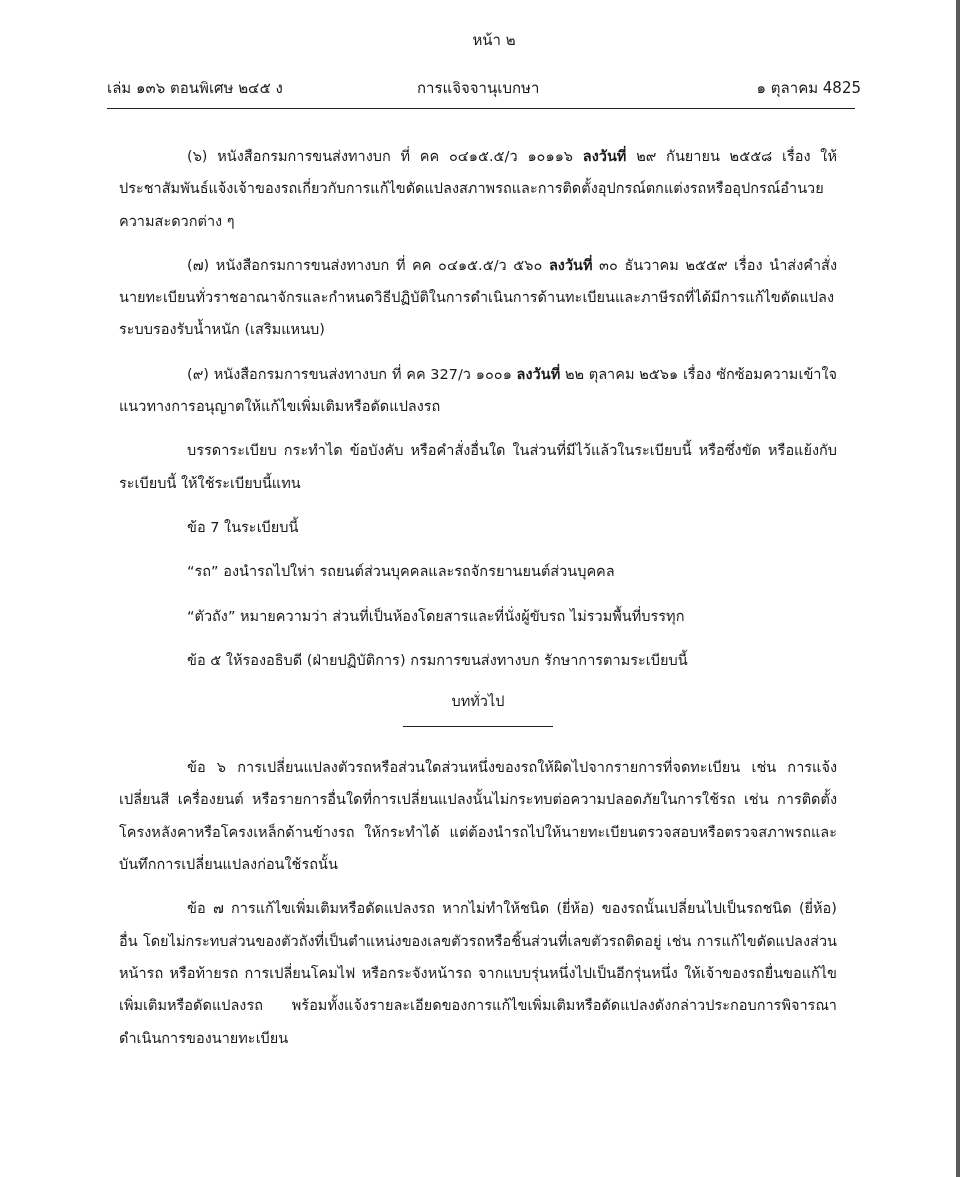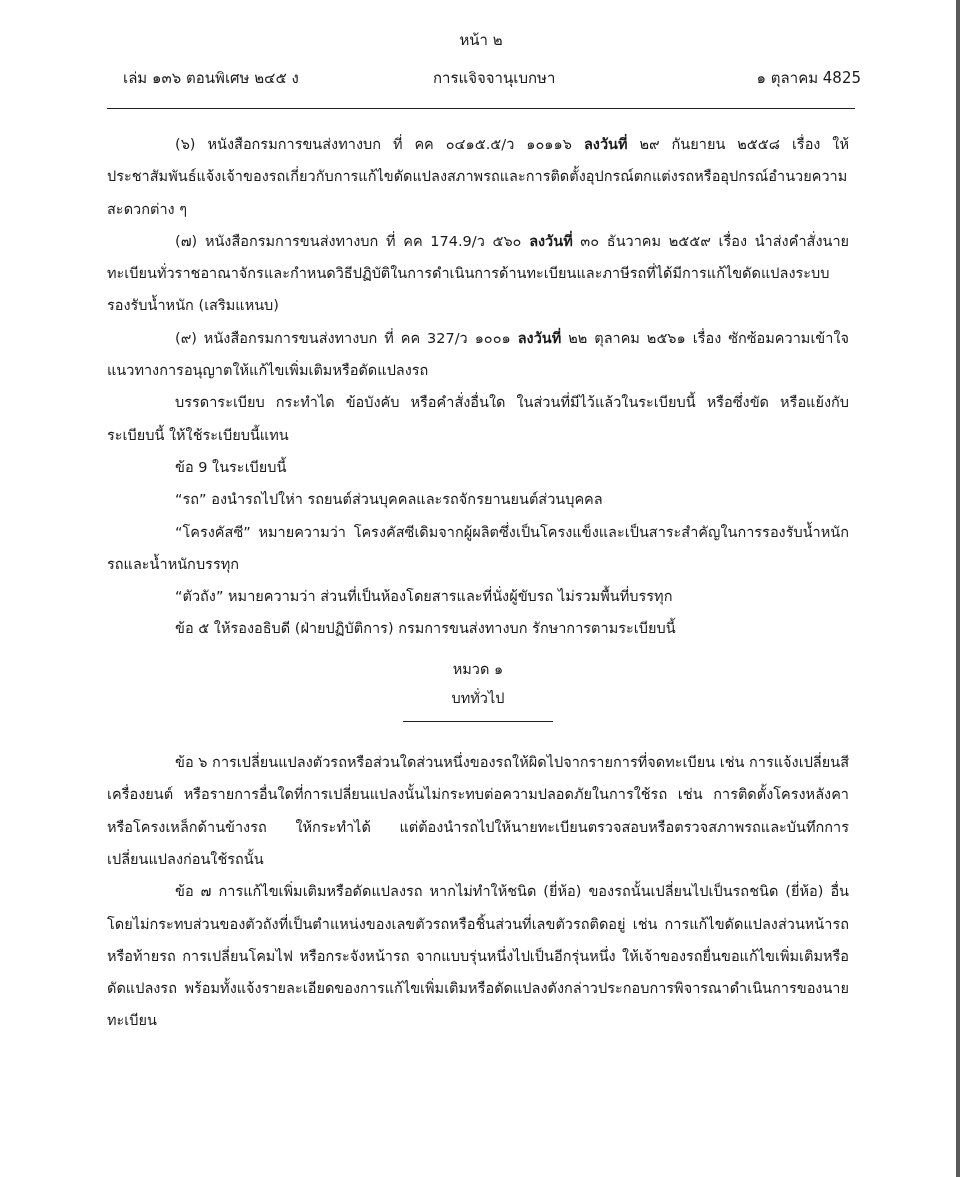--- a/index.html
+++ b/index.html
@@ -2,26 +2,26 @@
 <html><head>
 <meta charset="utf-8">
 <style>
   html, body { margin: 0; padding: 0; }
   body {
     width: 960px; height: 1177px; background: #ffffff; position: relative; overflow: hidden;
     font-family: "DejaVu Sans", "Liberation Sans", sans-serif; color: #1a1a1a;
   }
   .right-strip { position: absolute; top: 0; right: 0; width: 4px; height: 1177px; background: #5a5a5a; }
   .page { position: absolute; left: 107px; top: 0; width: 742px; }
-  .page-no { position: absolute; top: 28px; left: 3px; width: 742px; text-align: center; font-size: 15px; }
+  .page-no { position: absolute; top: 28px; left: 16px; width: 742px; text-align: center; font-size: 15px; }
   .header { position: absolute; top: 60px; left: 0; width: 748px; height: 30px; font-size: 15px; }
-  .header span { position: absolute; top: 6px; white-space: nowrap; margin-left: 16px; }
+  .header span { position: absolute; top: 16px; white-space: nowrap; }
   .header-rule { position: absolute; top: 108px; left: 0; width: 748px; height: 0; border-top: 1.5px solid #222; }
   .body-text { position: absolute; top: 128px; left: 0; width: 742px; font-size: 14.5px; line-height: 32.3px; }
-  .p { margin: 0; text-align: justify; text-align-last: left; }
+  .p { margin: 12px; text-align: justify; text-align-last: left; }
   .indent { text-indent: 68px; }
   .def { text-indent: 68px; }
   .center { text-align: center; text-align-last: center; }
   .section-title { margin-top: 6px; }
   .section-rule { width: 150px; border-top: 1.5px solid #222; margin: 10px auto 24px auto; height: 0; }
   b { font-weight: bold; }
 </style>
 </head>
 <body>
 
@@ -37,35 +37,33 @@
   </div>
   <div class="header-rule"></div>
 
   <div class="body-text">
     <p class="p indent">
       <span>(๖)</span>
       <span>หนังสือกรมการขนส่งทางบก ที่ คค ๐๔๑๕.๕/ว ๑๐๑๑๖ </span><b>ลงวันที่</b><span> ๒๙ กันยายน ๒๕๕๘ เรื่อง ให้ประชาสัมพันธ์แจ้งเจ้าของรถเกี่ยวกับการแก้ไขดัดแปลงสภาพรถและการติดตั้งอุปกรณ์ตกแต่งรถหรืออุปกรณ์อำนวยความสะดวกต่าง ๆ</span>
     </p>
     <p class="p indent">
       <span>(๗)</span>
-      <span>หนังสือกรมการขนส่งทางบก ที่ คค 174.9/ว ๕๖๐ </span><b>ลงวันที่</b><span> ๓๐ ธันวาคม ๒๕๕๙ เรื่อง นำส่งคำสั่งนายทะเบียนทั่วราชอาณาจักรและกำหนดวิธีปฏิบัติในการดำเนินการด้านทะเบียนและภาษีรถที่ได้มีการแก้ไขดัดแปลงระบบรองรับน้ำหนัก (เสริมแหนบ)</span>
+      <span>หนังสือกรมการขนส่งทางบก ที่ คค ๐๔๑๕.๕/ว ๕๖๐ </span><b>ลงวันที่</b><span> ๓๐ ธันวาคม ๒๕๕๙ เรื่อง นำส่งคำสั่งนายทะเบียนทั่วราชอาณาจักรและกำหนดวิธีปฏิบัติในการดำเนินการด้านทะเบียนและภาษีรถที่ได้มีการแก้ไขดัดแปลงระบบรองรับน้ำหนัก (เสริมแหนบ)</span>
     </p>
     <p class="p indent">
       <span>(๙)</span>
       <span>หนังสือกรมการขนส่งทางบก ที่ คค 327/ว ๑๐๐๑ </span><b>ลงวันที่</b><span> ๒๒ ตุลาคม ๒๕๖๑ เรื่อง ซักซ้อมความเข้าใจแนวทางการอนุญาตให้แก้ไขเพิ่มเติมหรือดัดแปลงรถ</span>
     </p>
 
     <p class="p indent">บรรดาระเบียบ กระทำได ข้อบังคับ หรือคำสั่งอื่นใด ในส่วนที่มีไว้แล้วในระเบียบนี้ หรือซึ่งขัด หรือแย้งกับระเบียบนี้ ให้ใช้ระเบียบนี้แทน</p>
 
-    <p class="p indent">ข้อ 9 ในระเบียบนี้</p>
+    <p class="p indent">ข้อ 7 ในระเบียบนี้</p>
     <p class="p def">“รถ” องนำรถไปให่า รถยนต์ส่วนบุคคลและรถจักรยานยนต์ส่วนบุคคล</p>
-    <p class="p def">“โครงคัสซี” หมายความว่า โครงคัสซีเดิมจากผู้ผลิตซึ่งเป็นโครงแข็งและเป็นสาระสำคัญในการรองรับน้ำหนักรถและน้ำหนักบรรทุก</p>
     <p class="p def">“ตัวถัง” หมายความว่า ส่วนที่เป็นห้องโดยสารและที่นั่งผู้ขับรถ ไม่รวมพื้นที่บรรทุก</p>
     <p class="p indent">ข้อ ๕ ให้รองอธิบดี (ฝ่ายปฏิบัติการ) กรมการขนส่งทางบก รักษาการตามระเบียบนี้</p>
 
-    <p class="p center section-title" style="margin-top:8px">หมวด ๑</p>
     <p class="p center" style="line-height:26px">บททั่วไป</p>
     <div class="section-rule"></div>
 
     <p class="p indent">ข้อ ๖ การเปลี่ยนแปลงตัวรถหรือส่วนใดส่วนหนึ่งของรถให้ผิดไปจากรายการที่จดทะเบียน เช่น การแจ้งเปลี่ยนสี เครื่องยนต์ หรือรายการอื่นใดที่การเปลี่ยนแปลงนั้นไม่กระทบต่อความปลอดภัยในการใช้รถ เช่น การติดตั้งโครงหลังคาหรือโครงเหล็กด้านข้างรถ ให้กระทำได้ แต่ต้องนำรถไปให้นายทะเบียนตรวจสอบหรือตรวจสภาพรถและบันทึกการเปลี่ยนแปลงก่อนใช้รถนั้น</p>
     <p class="p indent">ข้อ ๗ การแก้ไขเพิ่มเติมหรือดัดแปลงรถ หากไม่ทำให้ชนิด (ยี่ห้อ) ของรถนั้นเปลี่ยนไปเป็นรถชนิด (ยี่ห้อ) อื่น โดยไม่กระทบส่วนของตัวถังที่เป็นตำแหน่งของเลขตัวรถหรือชิ้นส่วนที่เลขตัวรถติดอยู่ เช่น การแก้ไขดัดแปลงส่วนหน้ารถ หรือท้ายรถ การเปลี่ยนโคมไฟ หรือกระจังหน้ารถ จากแบบรุ่นหนึ่งไปเป็นอีกรุ่นหนึ่ง ให้เจ้าของรถยื่นขอแก้ไขเพิ่มเติมหรือดัดแปลงรถ พร้อมทั้งแจ้งรายละเอียดของการแก้ไขเพิ่มเติมหรือดัดแปลงดังกล่าวประกอบการพิจารณาดำเนินการของนายทะเบียน</p>
   </div>
 </div>
 
 </body></html>

